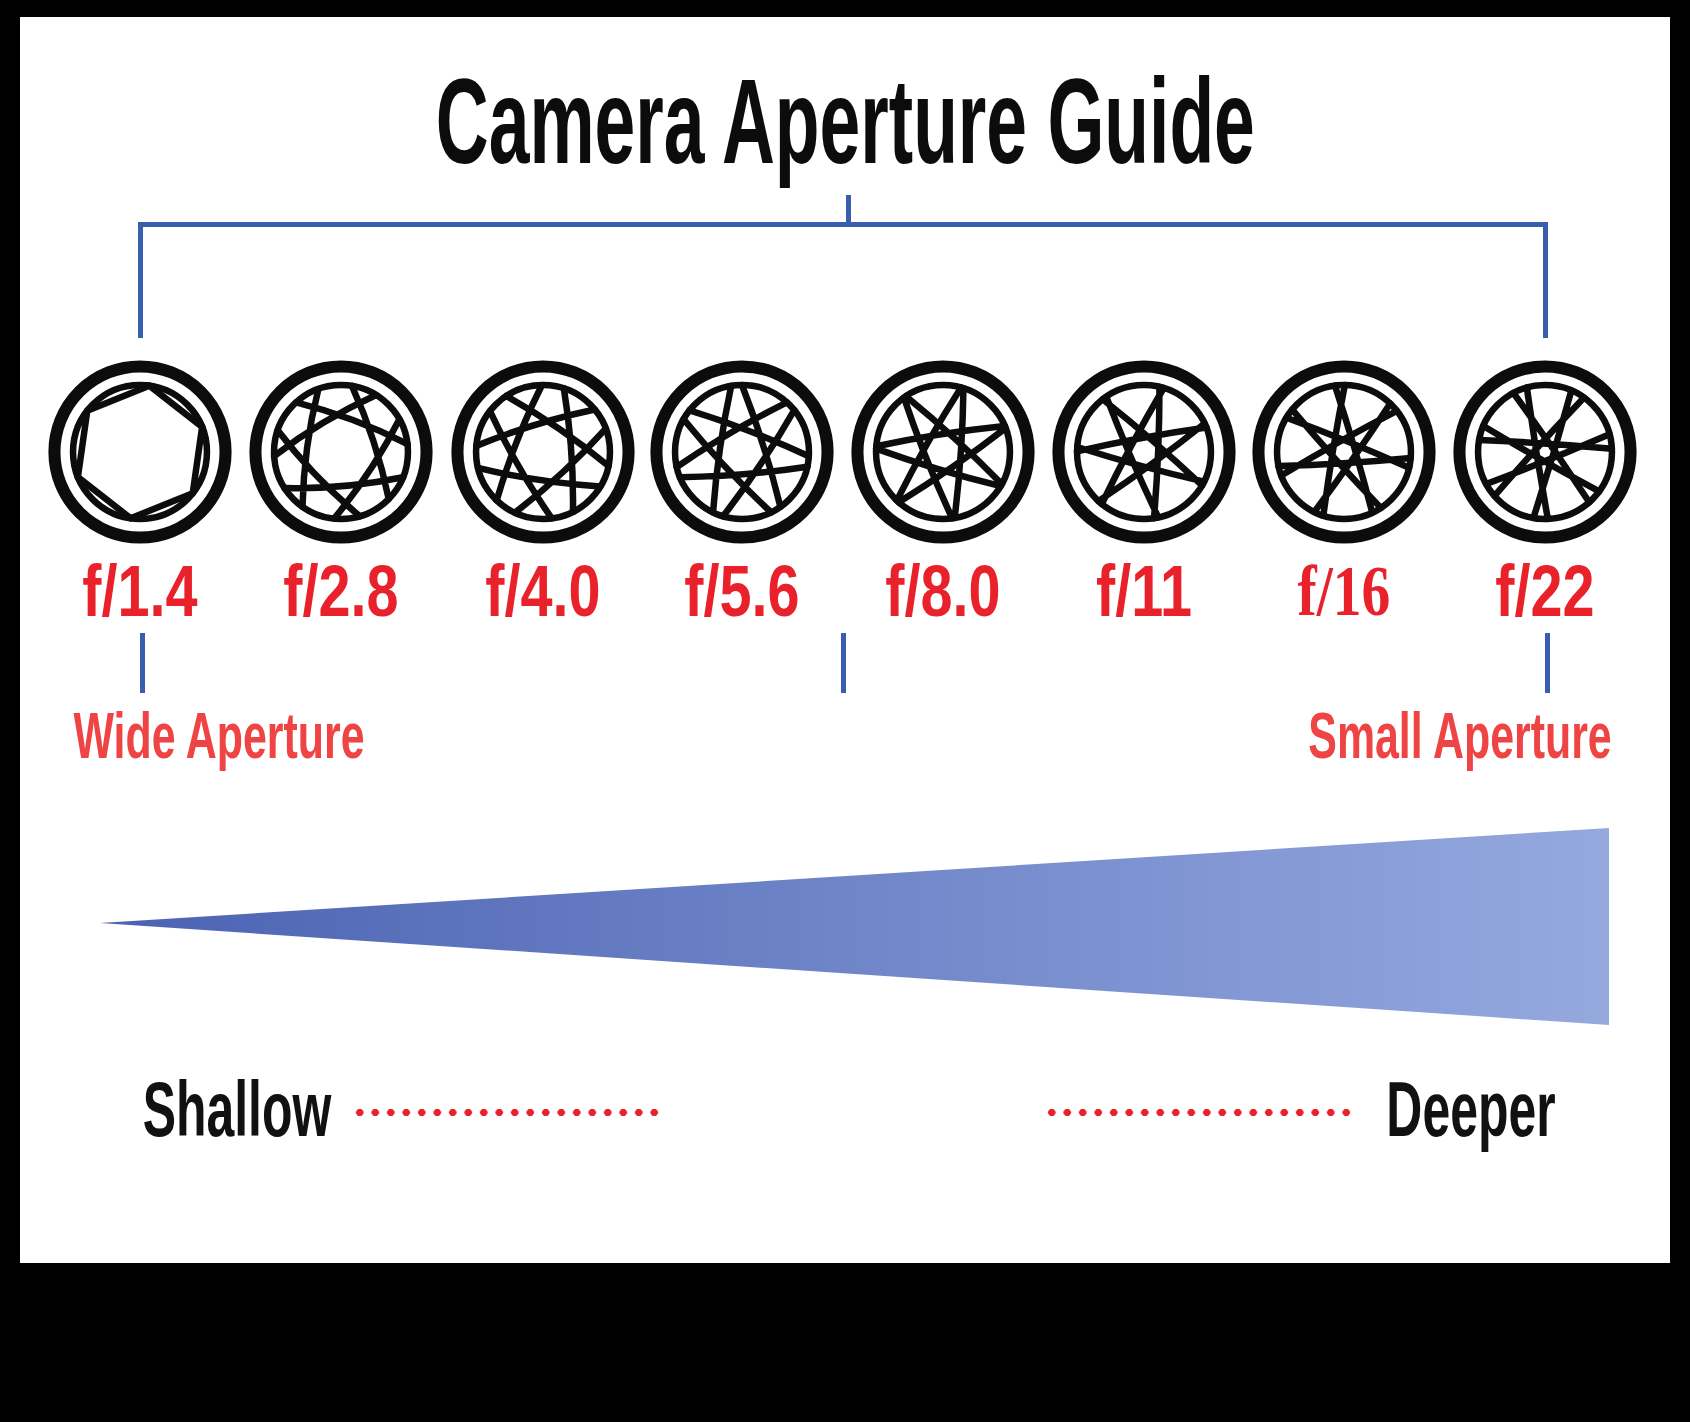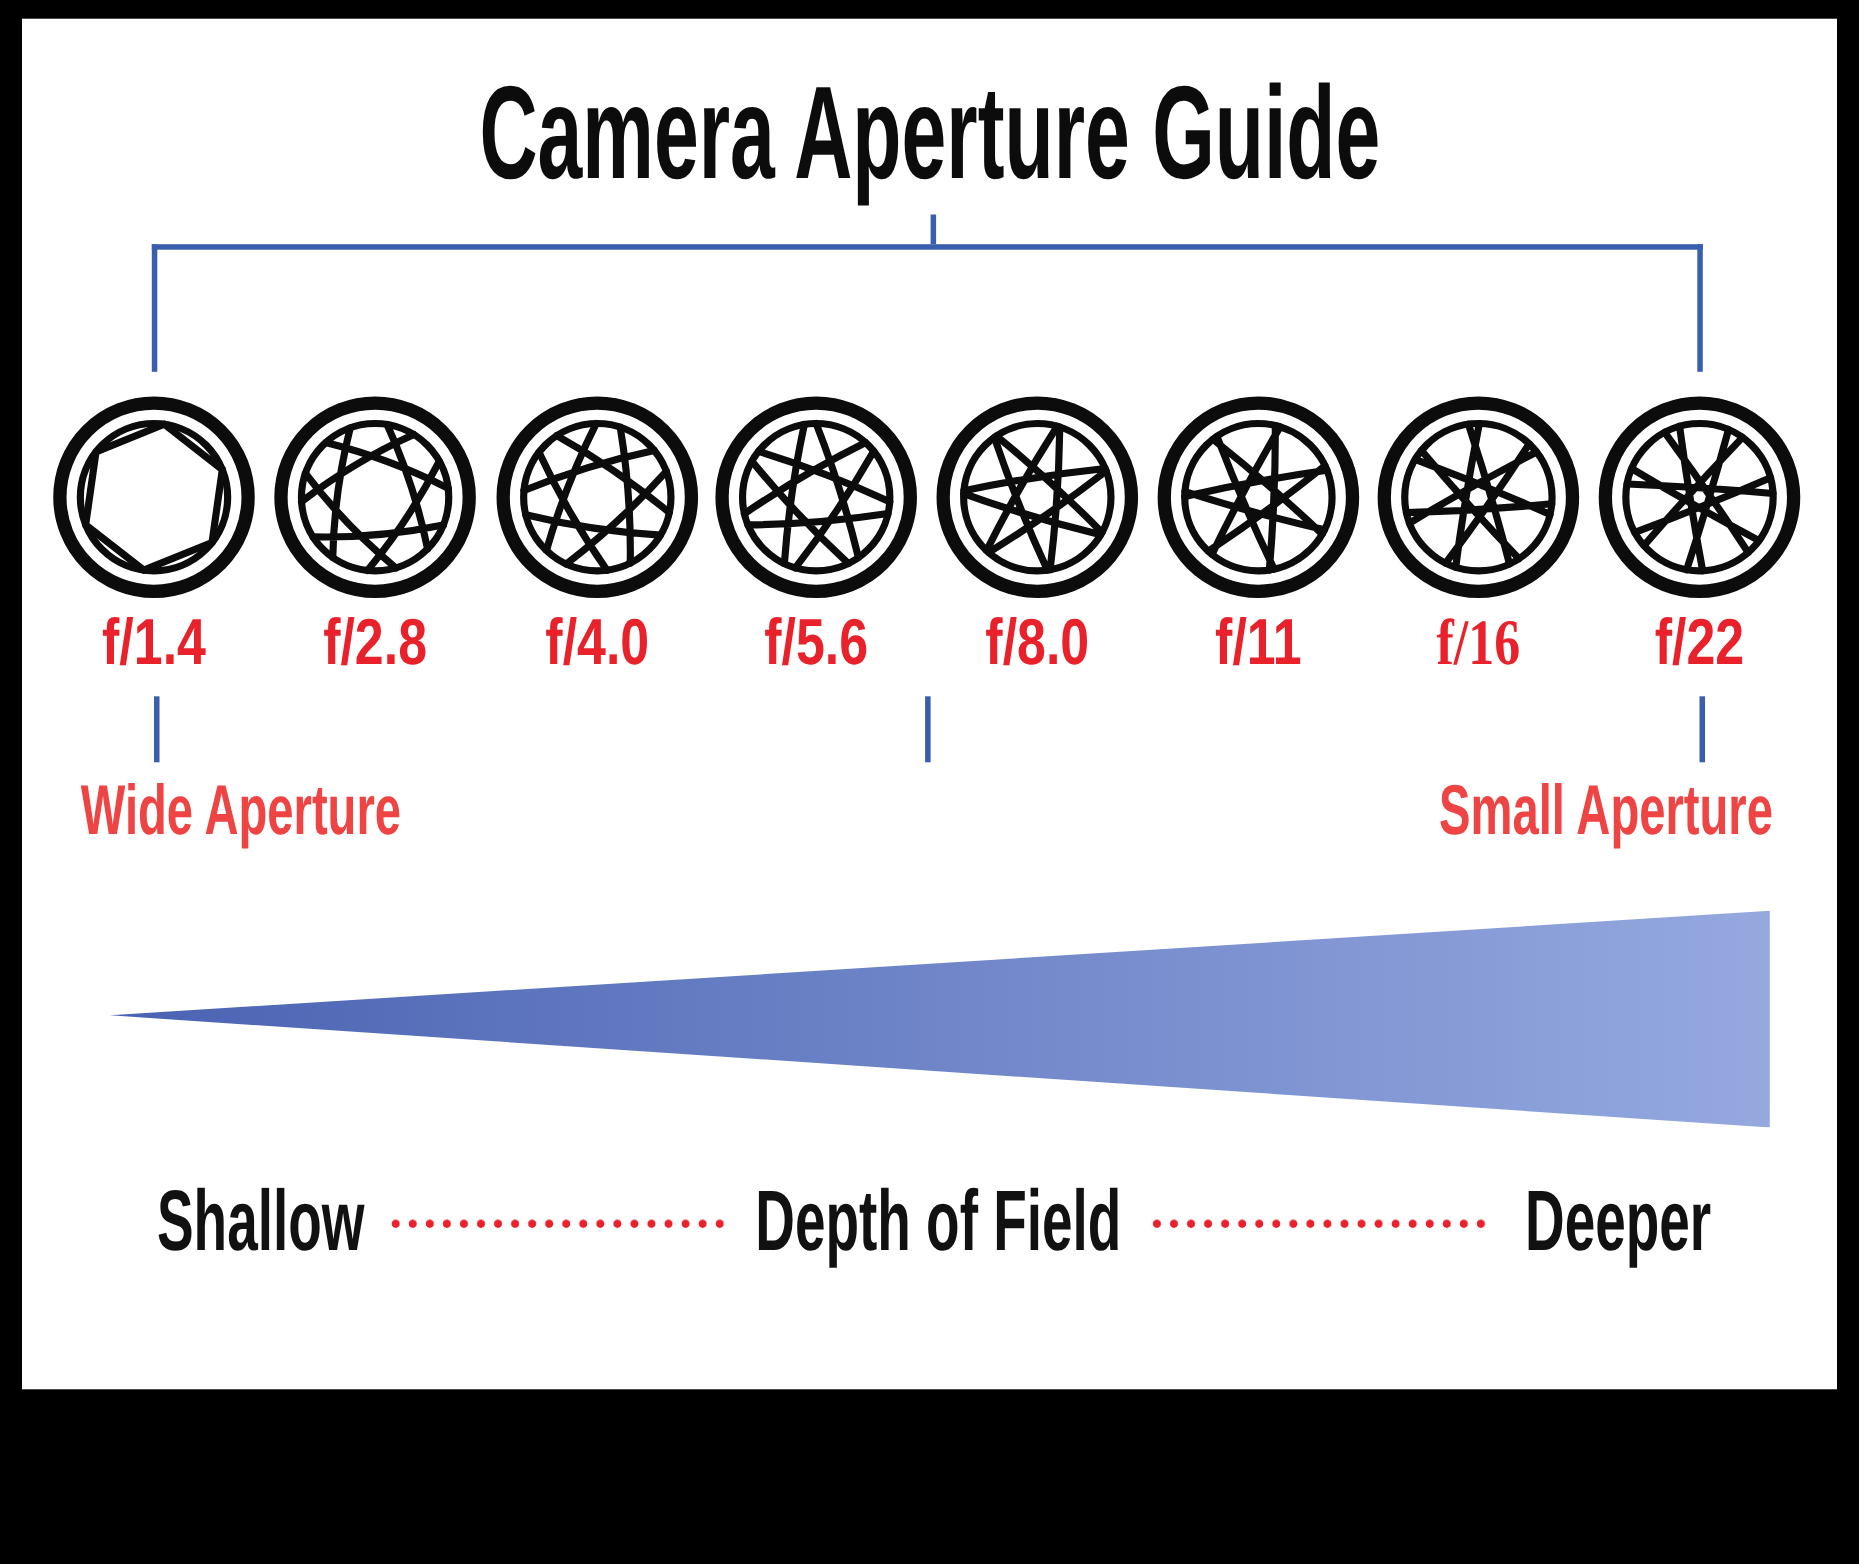--- a/index.html
+++ b/index.html
@@ -14,21 +14,21 @@
   .title-wrap{position:absolute;left:0;right:0;top:44px;text-align:center;white-space:nowrap;}
   .title{display:inline-block;font-size:120px;font-weight:700;color:#0c0c0c;
          line-height:1;transform:scaleX(0.61);transform-origin:center;}
 
   .bline{position:absolute;background:var(--blue);}
   .tickv{position:absolute;width:5px;height:60px;background:var(--blue);}
 
   .ap-item{position:absolute;top:342px;width:186px;height:260px;}
   .ap-item svg{display:block;}
   .fstop{position:absolute;top:196px;left:50%;transform:translateX(-50%);
-         white-space:nowrap;font-size:59px;font-weight:700;line-height:1;color:var(--red);}
+         white-space:nowrap;font-size:72px;font-weight:700;line-height:1;color:var(--red);}
   .fstop .cond{transform:scaleX(0.8);}
 
   .section-label{top:687px;font-size:64px;font-weight:700;line-height:1;color:#ef4444;}
   .section-label .cond{transform:scaleX(0.67);}
 
   .triangle{position:absolute;left:80px;top:811px;}
 
   .dof-text{top:1042px;font-size:78px;font-weight:700;line-height:100px;color:#111;}
   .dof-text .cond{transform:scaleX(0.64);}
   .dotline{position:absolute;top:1089px;height:13px;
@@ -132,20 +132,18 @@
           <stop id="triStop1" offset="0" stop-color="#4a62b2"></stop>
           <stop id="triStop2" offset="1" stop-color="#95a9df"></stop>
         </linearGradient>
       </defs>
       <polygon points="0,95 1509,0 1509,197" fill="url(#triGrad)"></polygon>
     </svg>
 
     <div class="cpos dof-text" style="left:217px;text-decoration:underline;">
       <span class="cond">Shallow</span></div>
     <div class="dotline" style="left:332px;width:308px;"></div>
-    <div class="cpos dof-text" style="left:833px;">
-      <span class="cond">Depth of Field</span></div>
     <div class="dotline" style="left:1024px;width:307px;"></div>
     <div class="cpos dof-text" style="left:1451px;">
       <span class="cond">Deeper</span></div>
 
   </div>
 </div>
 
 </body></html>

